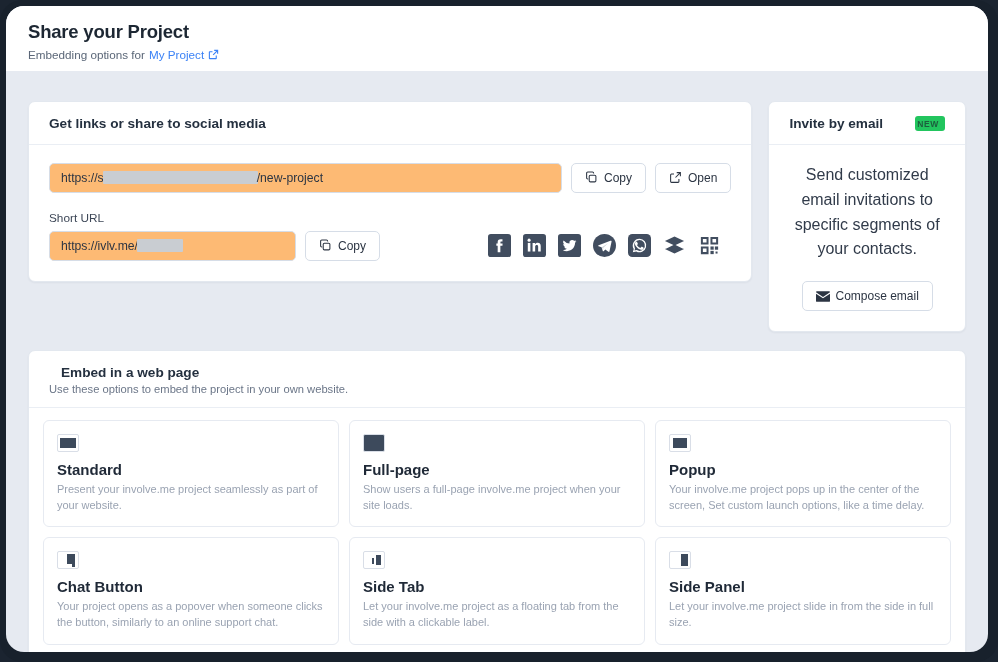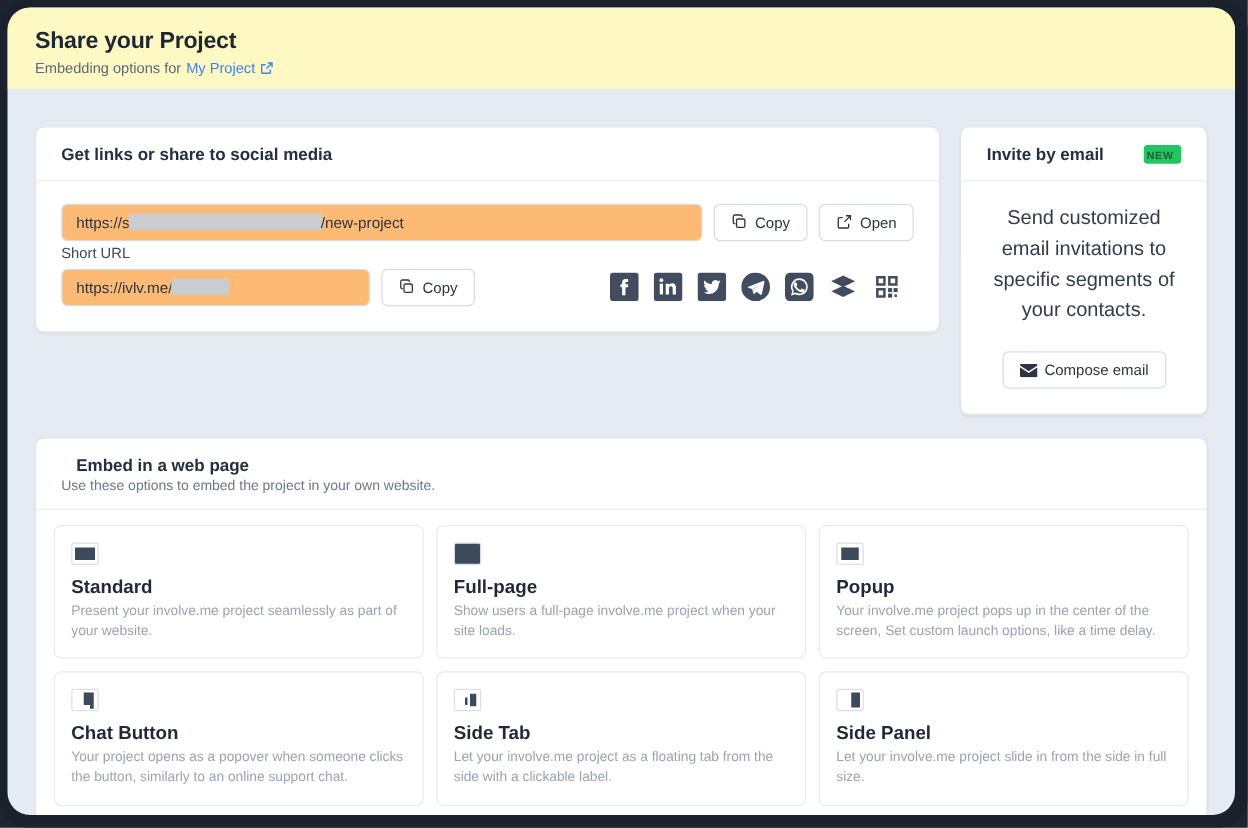--- a/index.html
+++ b/index.html
@@ -20,21 +20,21 @@
     width: 100%; height: 100%;
     background: #e6eaf1;
     border-radius: 18px;
     overflow: hidden;
     display: flex;
     flex-direction: column;
   }
 
   
   .page-header {
-    background: #fef9c3;
+    background: #ffffff;
     padding: 14px 0 10px 22px;
     flex: 0 0 auto;
   }
   .page-title {
     font-size: 18.5px;
     font-weight: bold;
     color: #1d2733;
     letter-spacing: -0.2px;
     line-height: 1.35;
   }
@@ -165,21 +165,21 @@
   }
   .social-row {
     display: flex;
     align-items: center;
     gap: 12px;
     padding-right: 10px;
   }
   .social-ico { width: 23px; height: 23px; cursor: pointer; }
   .social-ico svg { display: block; }
 
-  .mt18 { margin-top: 2px; }
+  .mt18 { margin-top: 18px; }
 
   .invite-text {
     font-size: 16px;
     color: #313b4a;
     line-height: 1.55;
     text-align: center;
   }
   .compose-wrap { display: flex; justify-content: center; margin-top: 19px; }
 
   

